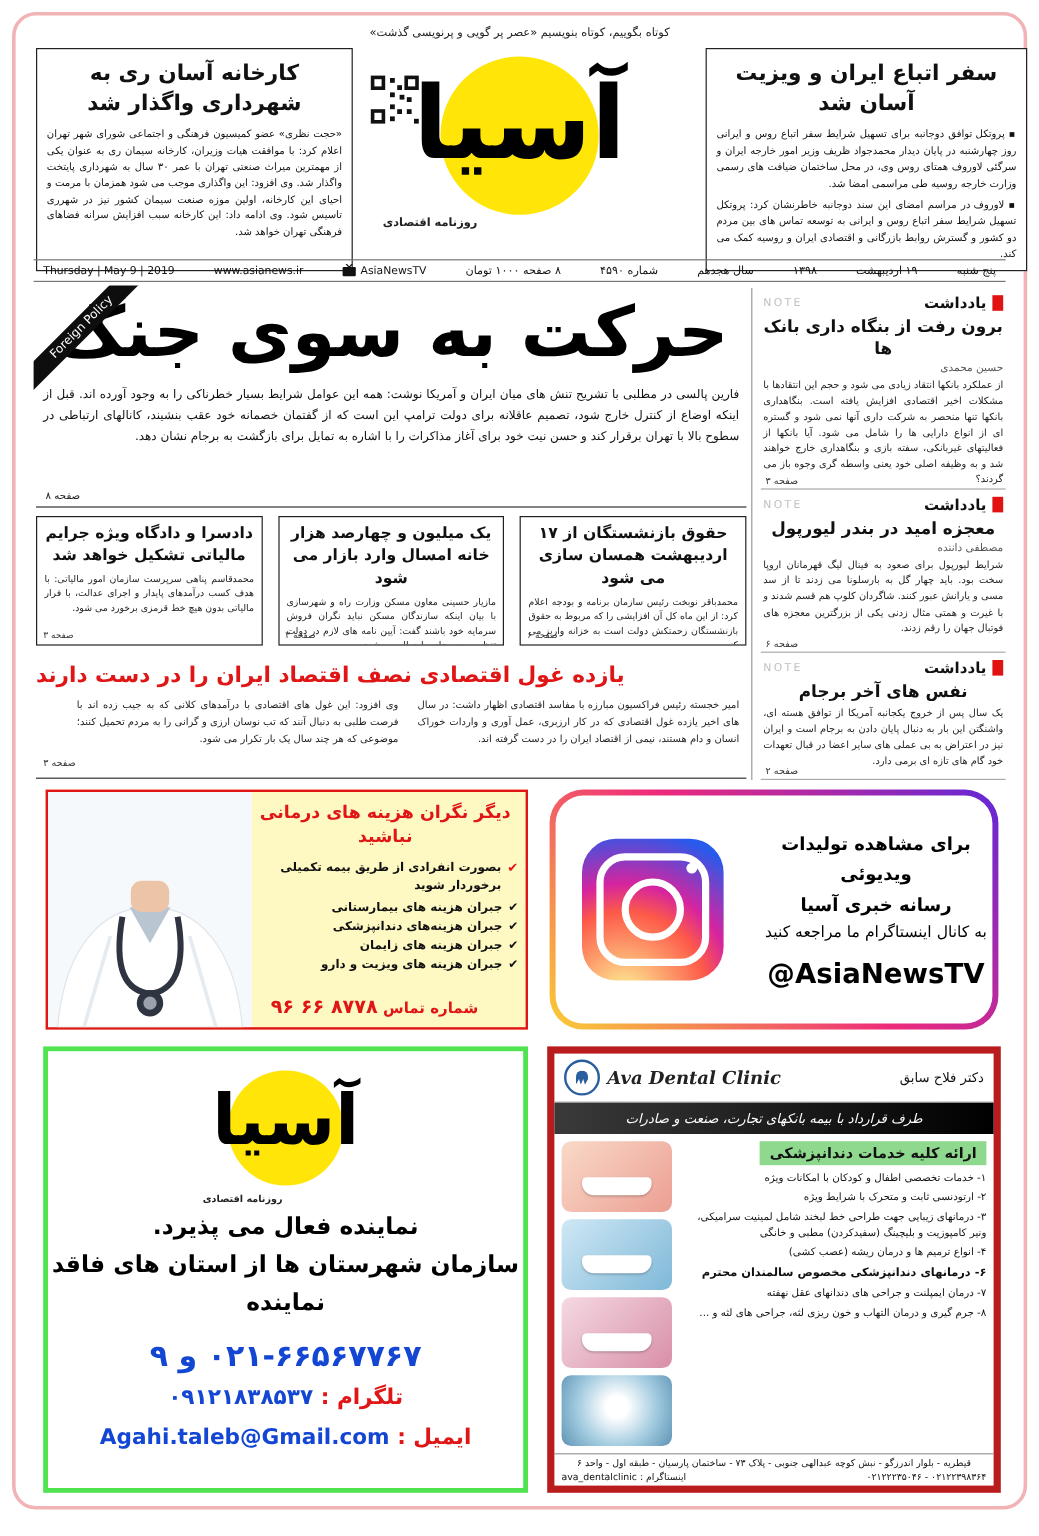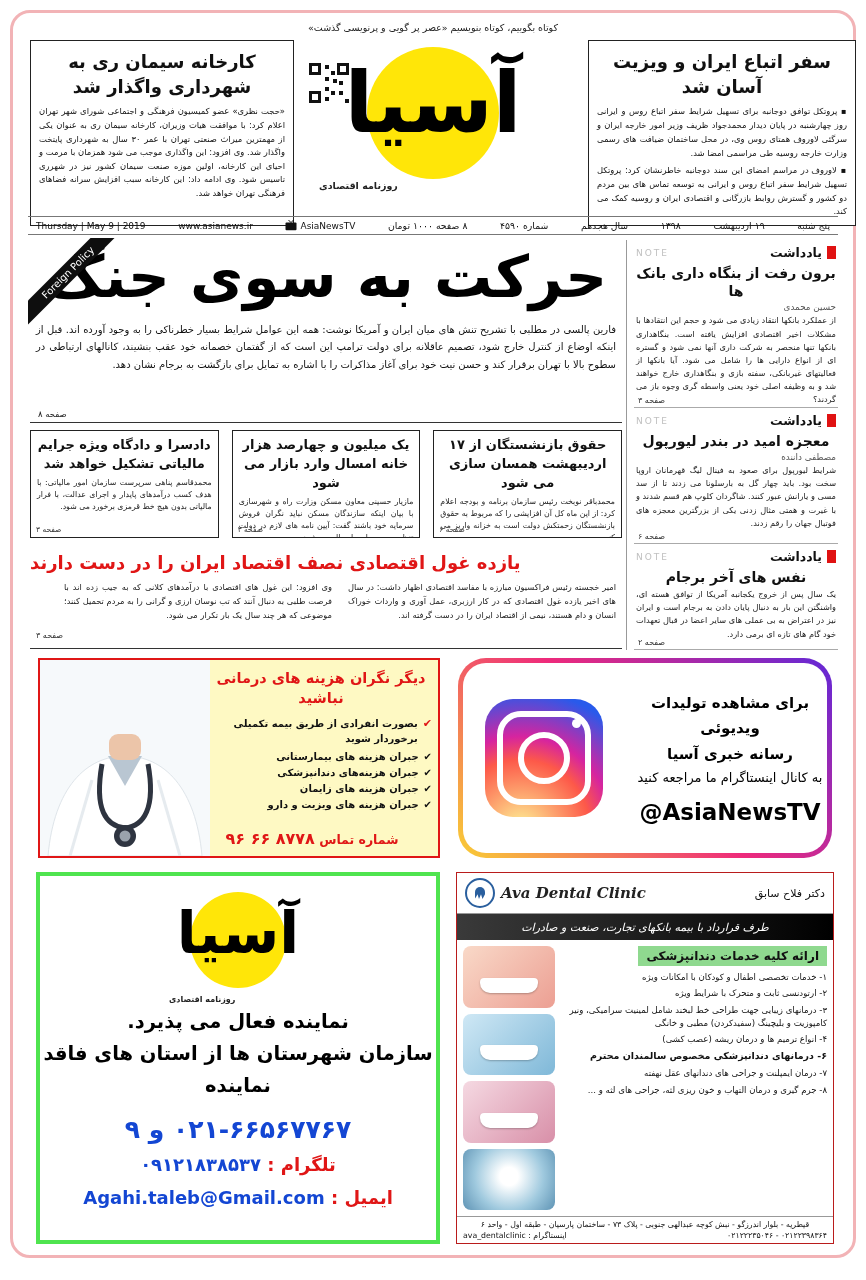--- a/index.html
+++ b/index.html
@@ -113,21 +113,21 @@
   .agency-sub{position:absolute;left:16px;bottom:2px;font-size:8px;font-weight:bold;color:#222;}
   .agency-line{font-size:19.5px;font-weight:bold;line-height:1.65;color:#000;}
   .agency-phone{color:#1346d3;font-size:25px;font-weight:bold;margin-top:12px;}
   .agency-telegram{margin-top:10px;font-size:18px;font-weight:bold;color:#e01616;}
   .agency-telegram .num{direction:ltr;display:inline-block;color:#1346d3;}
   .agency-email{margin-top:12px;font-size:18px;font-weight:bold;}
   .agency-email .lbl{color:#e01616;}
   .agency-email .val{direction:ltr;display:inline-block;color:#1346d3;}
 
   
-  .ad-dental{position:absolute;left:456px;top:872px;width:378px;height:372px;border:1px solid #b91c1c;
+  .ad-dental{position:absolute;left:456px;top:872px;width:378px;height:372px;border:6px solid #b91c1c;
              box-sizing:border-box;background:#fff;display:flex;flex-direction:column;}
   .dental-head{height:40px;display:flex;align-items:center;justify-content:space-between;
                padding:0 8px;border-bottom:1px solid #999;direction:ltr;flex:0 0 auto;}
   .dental-brand{display:flex;align-items:center;gap:6px;}
   .tooth-logo{width:26px;height:26px;border-radius:50%;border:2px solid #2a5f9e;display:flex;
               align-items:center;justify-content:center;}
   .tooth-shape{width:10px;height:12px;background:#2a5f9e;border-radius:5px 5px 2px 2px;
                clip-path:polygon(0 0,100% 0,100% 60%,75% 100%,60% 60%,40% 100%,25% 60%,0 100%);}
   .clinic-name{font-family:"DejaVu Serif",serif;font-style:italic;font-weight:bold;font-size:15px;color:#222;}
   .dental-doctor{font-size:11px;color:#111;}
@@ -151,21 +151,21 @@
   .dental-foot-row{display:flex;justify-content:space-between;margin-top:2px;}
   .ltrnum{direction:ltr;display:inline-block;}
 </style>
 </head>
 <body>
 
 <div class="page">
   <div class="frame"></div>
 
   <div class="hbox tl-box">
-    <h2>کارخانه سیمان ری به شهرداری واگذار شد</h2>
+    <h2>کارخانه آسان ری به شهرداری واگذار شد</h2>
     <div class="smallbody">«حجت نظری» عضو کمیسیون فرهنگی و اجتماعی شورای شهر تهران اعلام کرد: با موافقت هیات وزیران، کارخانه سیمان ری به عنوان یکی از مهمترین میراث صنعتی تهران با عمر ۳۰ سال به شهرداری پایتخت واگذار شد. وی افزود: این واگذاری موجب می شود همزمان با مرمت و احیای این کارخانه، اولین موزه صنعت سیمان کشور نیز در شهرری تاسیس شود. وی ادامه داد: این کارخانه سبب افزایش سرانه فضاهای فرهنگی تهران خواهد شد.</div>
   </div>
 
   <div class="center-head">
     <div class="tagline">کوتاه بگوییم، کوتاه بنویسیم «عصر پر گویی و پرنویسی گذشت»</div>
     <div class="logo-wrap">
       <div class="logo-circle"></div>
       <svg class="qr" viewBox="0 0 44 44">
         <rect width="44" height="44" fill="#fff"></rect>
         <g fill="#111">

